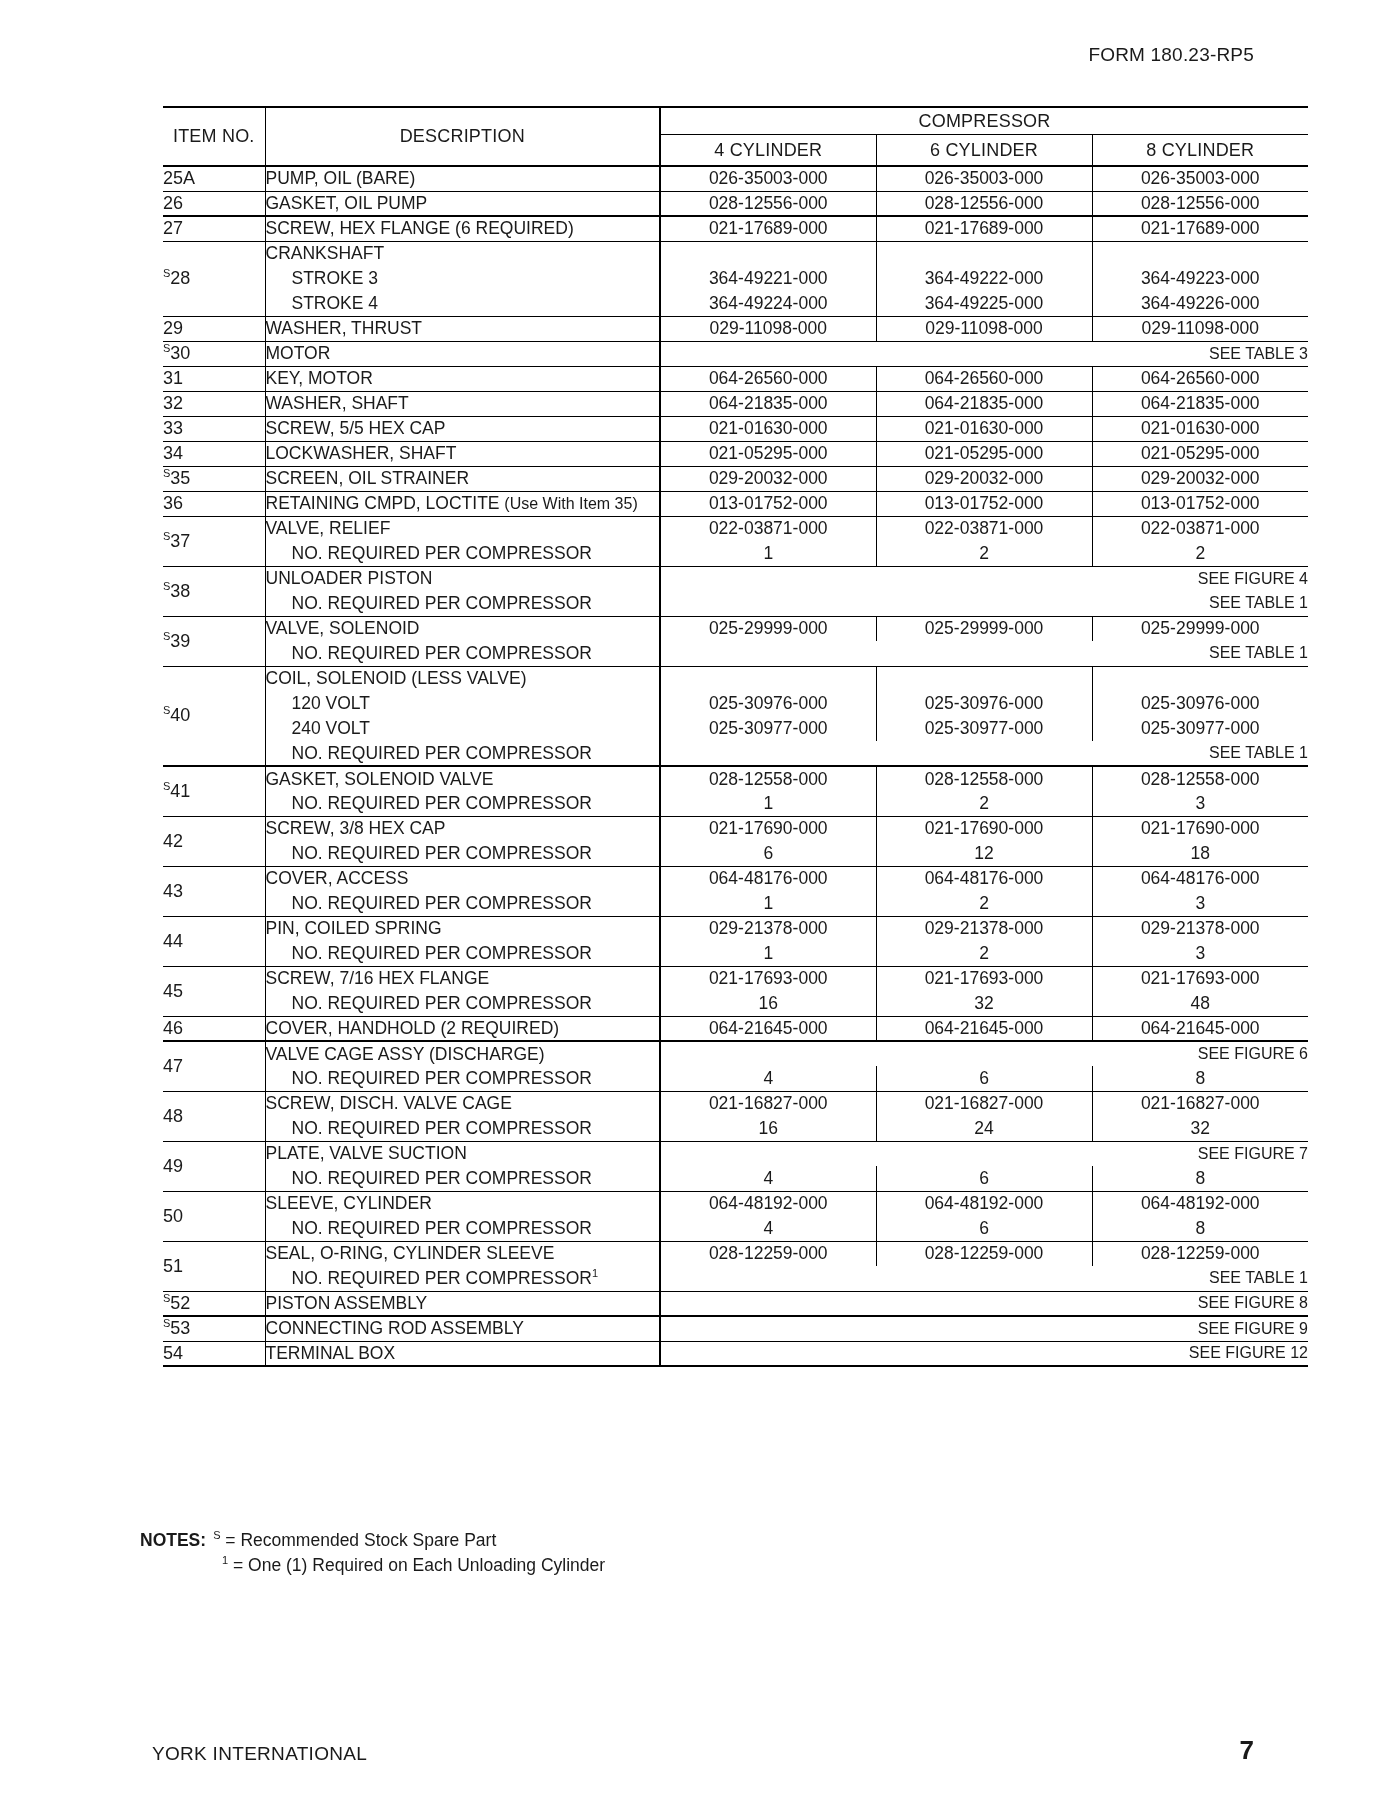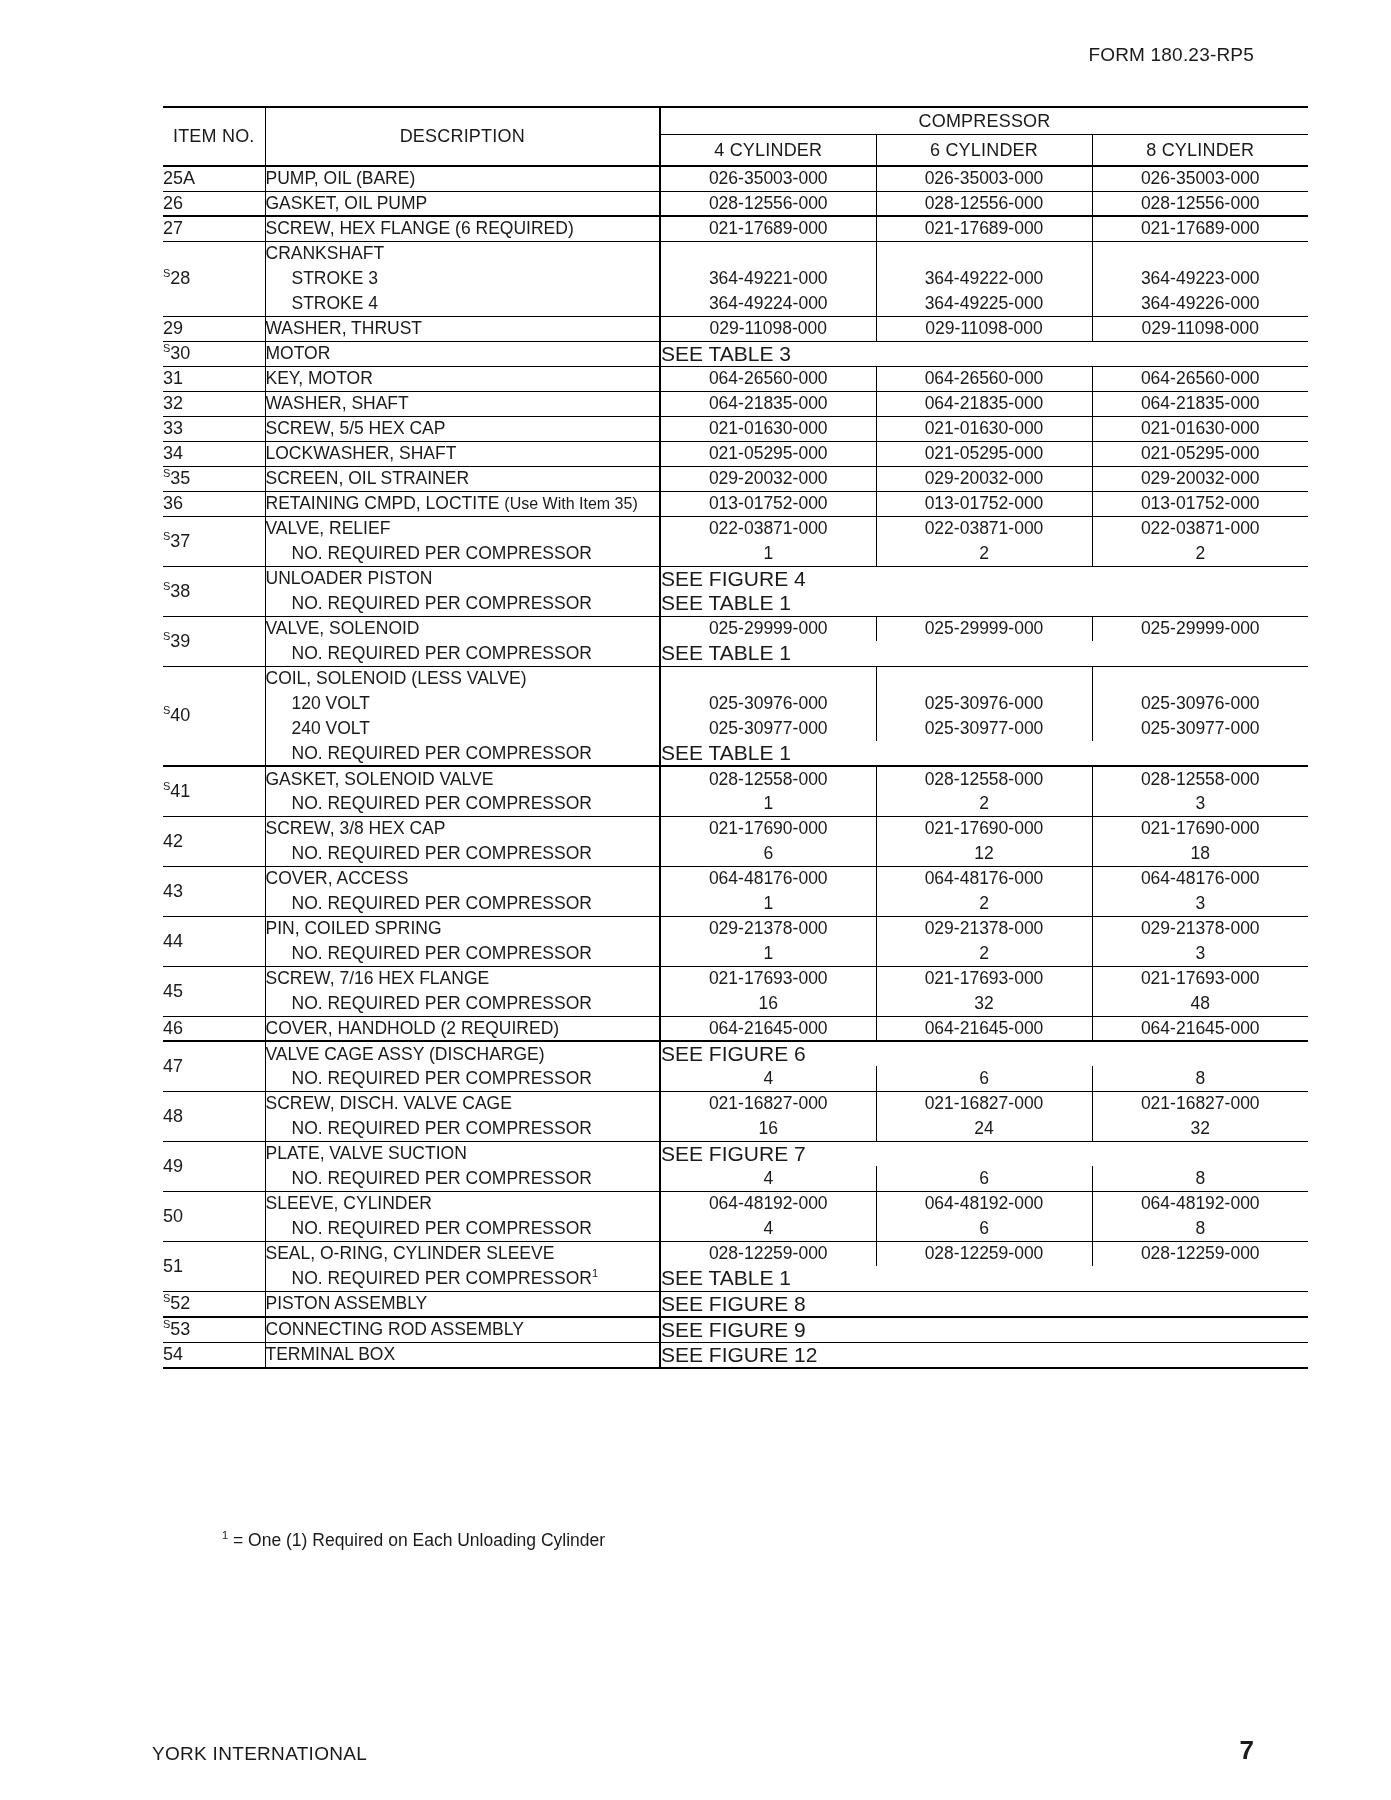--- a/index.html
+++ b/index.html
@@ -100,23 +100,23 @@
   }
   td.desc .indent { display: inline-block; width: 26px; }
   td.desc .small { font-size: 16px; }
   td.desc sup { font-size: 11px; vertical-align: super; line-height: 0; }
   td.num {
     text-align: center;
     white-space: nowrap;
     font-size: 17.5px;
   }
   td.span3 {
-    text-align: left;
+    text-align: right;
     white-space: nowrap;
-    font-size: 21px;
+    font-size: 16px;
   }
   .rowh   { height: 25px; }
 
   
   .notes {
     position: absolute;
     left: 140px;
     top: 1528px;
     font-size: 17.5px;
     line-height: 1.45;
@@ -468,20 +468,24 @@
           <tr class="rowh">
             <td class="item bt-thin bb-thick" rowspan="1">54</td>
             <td class="desc bl-thin bt-thin bb-thick"><span>TERMINAL BOX</span></td>
             <td colspan="3" class="span3 bl-thick bt-thin bb-thick">SEE FIGURE 12</td>
           </tr>
         </tbody>
     </table>
   </div>
 
   <div class="notes">
+    <div>
+      <span class="label">NOTES:</span><sup>S</sup>
+      <span>= Recommended Stock Spare Part</span>
+    </div>
     <div class="notes-line2">
       <sup>1</sup>
       <span>= One (1) Required on Each Unloading Cylinder</span>
     </div>
   </div>
 
   <div class="footer-brand">YORK INTERNATIONAL</div>
   <div class="footer-page">7</div>
 
 </div>

